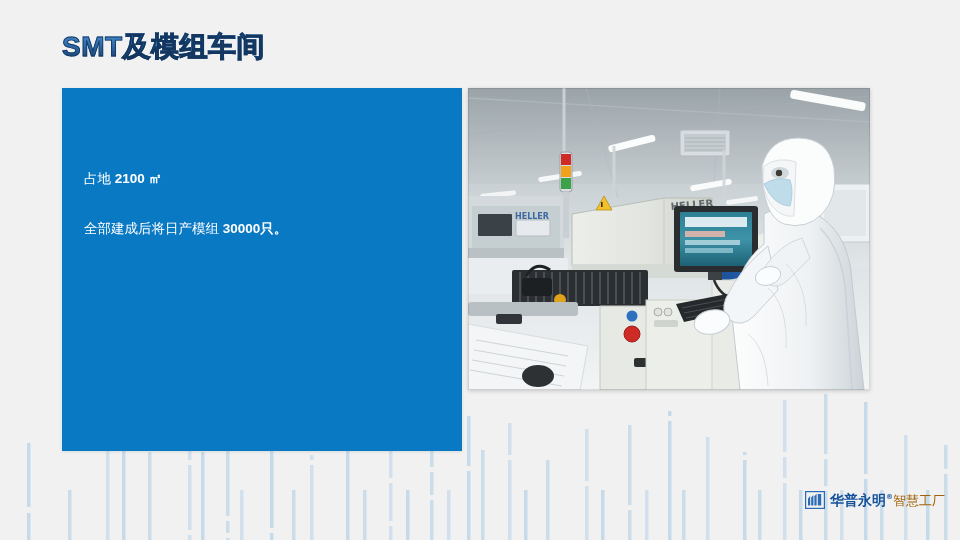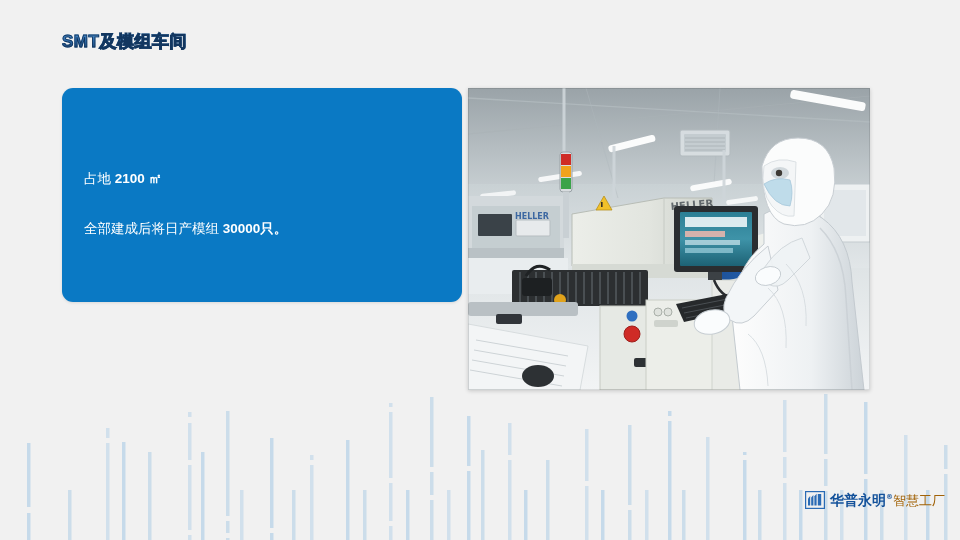--- a/index.html
+++ b/index.html
@@ -30,44 +30,44 @@
     height: 150px;
     overflow: hidden;
     z-index: 1;
   }
 
   
   #slide-title {
     position: absolute;
     left: 62px;
     top: 33px;
-    font-size: 17px;
+    font-size: 28px;
     font-weight: bold;
     letter-spacing: 0.5px;
     line-height: 1;
     color: #1d4f86;
     background: linear-gradient(180deg, #4a8fd0 0%, #2e6aa8 45%, #173e6d 100%);
     -webkit-background-clip: text;
     background-clip: text;
     -webkit-text-fill-color: transparent;
     -webkit-text-stroke: 0.9px #12365f;
     paint-order: stroke fill;
     z-index: 6;
     white-space: nowrap;
   }
 
   
   #info-panel {
     position: absolute;
     left: 62px;
     top: 88px;
     width: 400px;
-    height: 214px;
+    height: 363px;
     background: #0a79c4;
-    border-radius: 11px;
+    border-radius: 0;
     z-index: 5;
     box-shadow: 0 1px 3px rgba(0,0,0,0.10);
   }
   #info-lines {
     position: absolute;
     left: 22px;
     top: 84px;
     right: 14px;
     color: #ffffff;
   }

